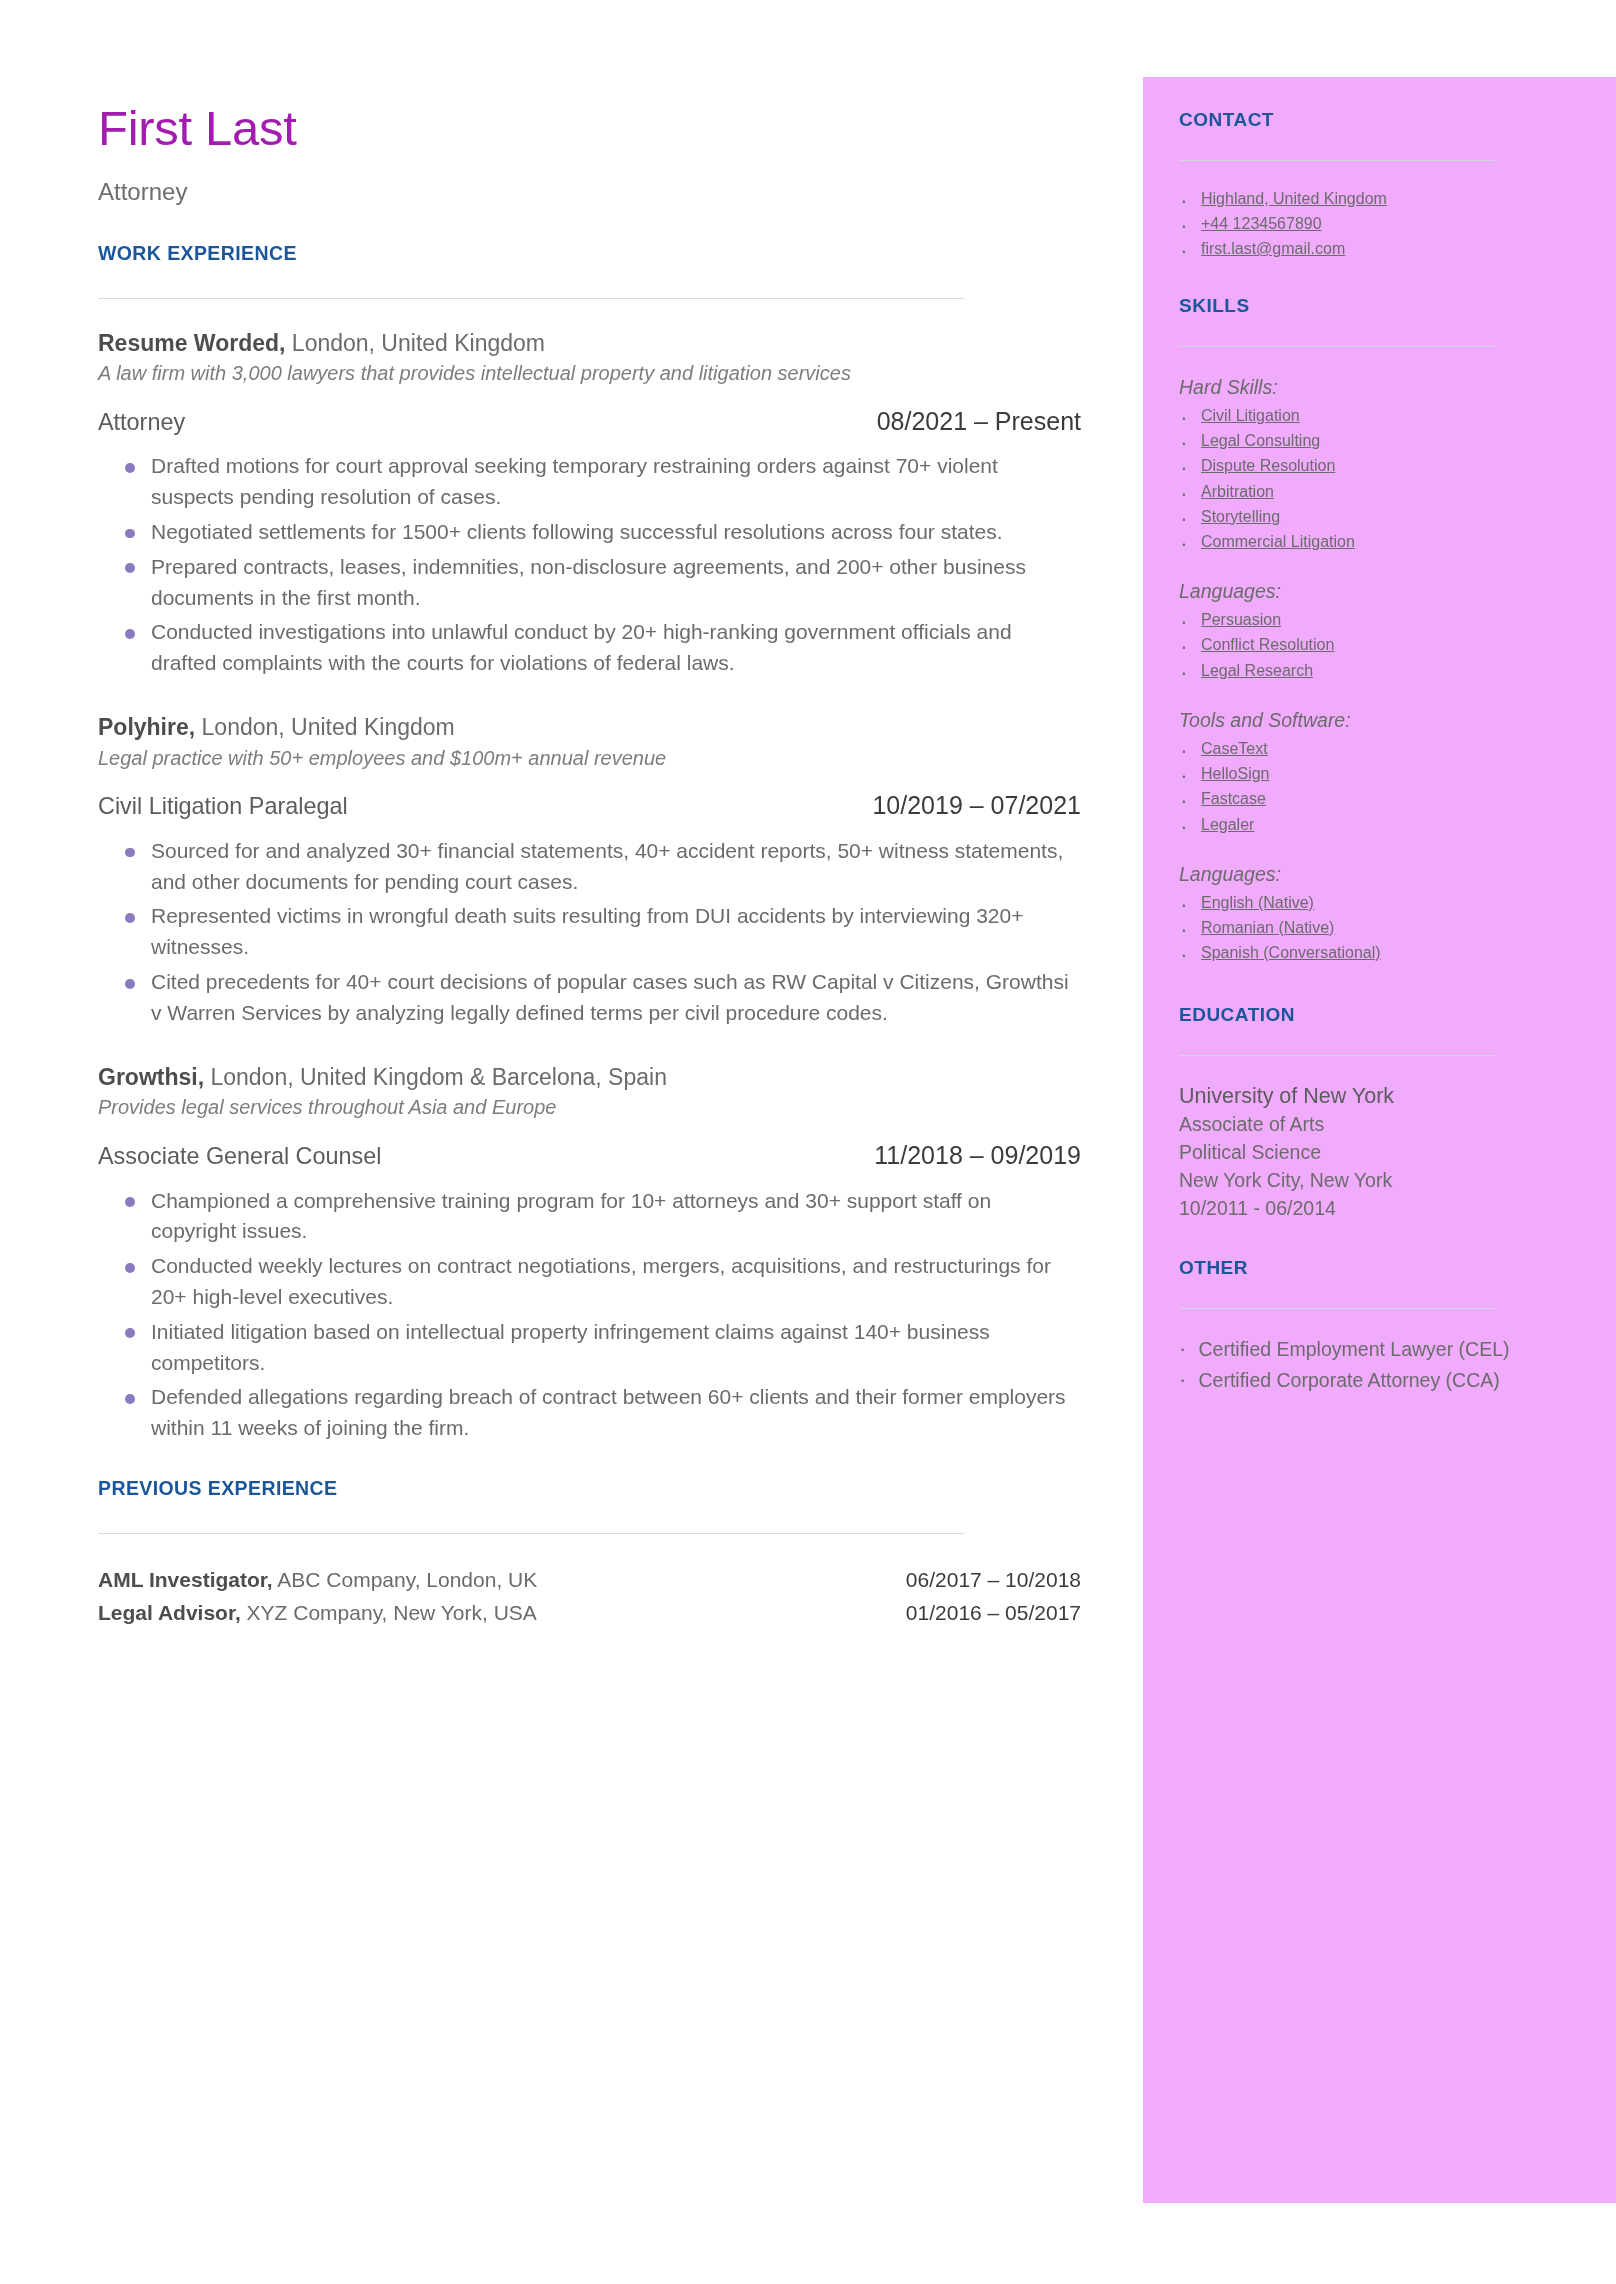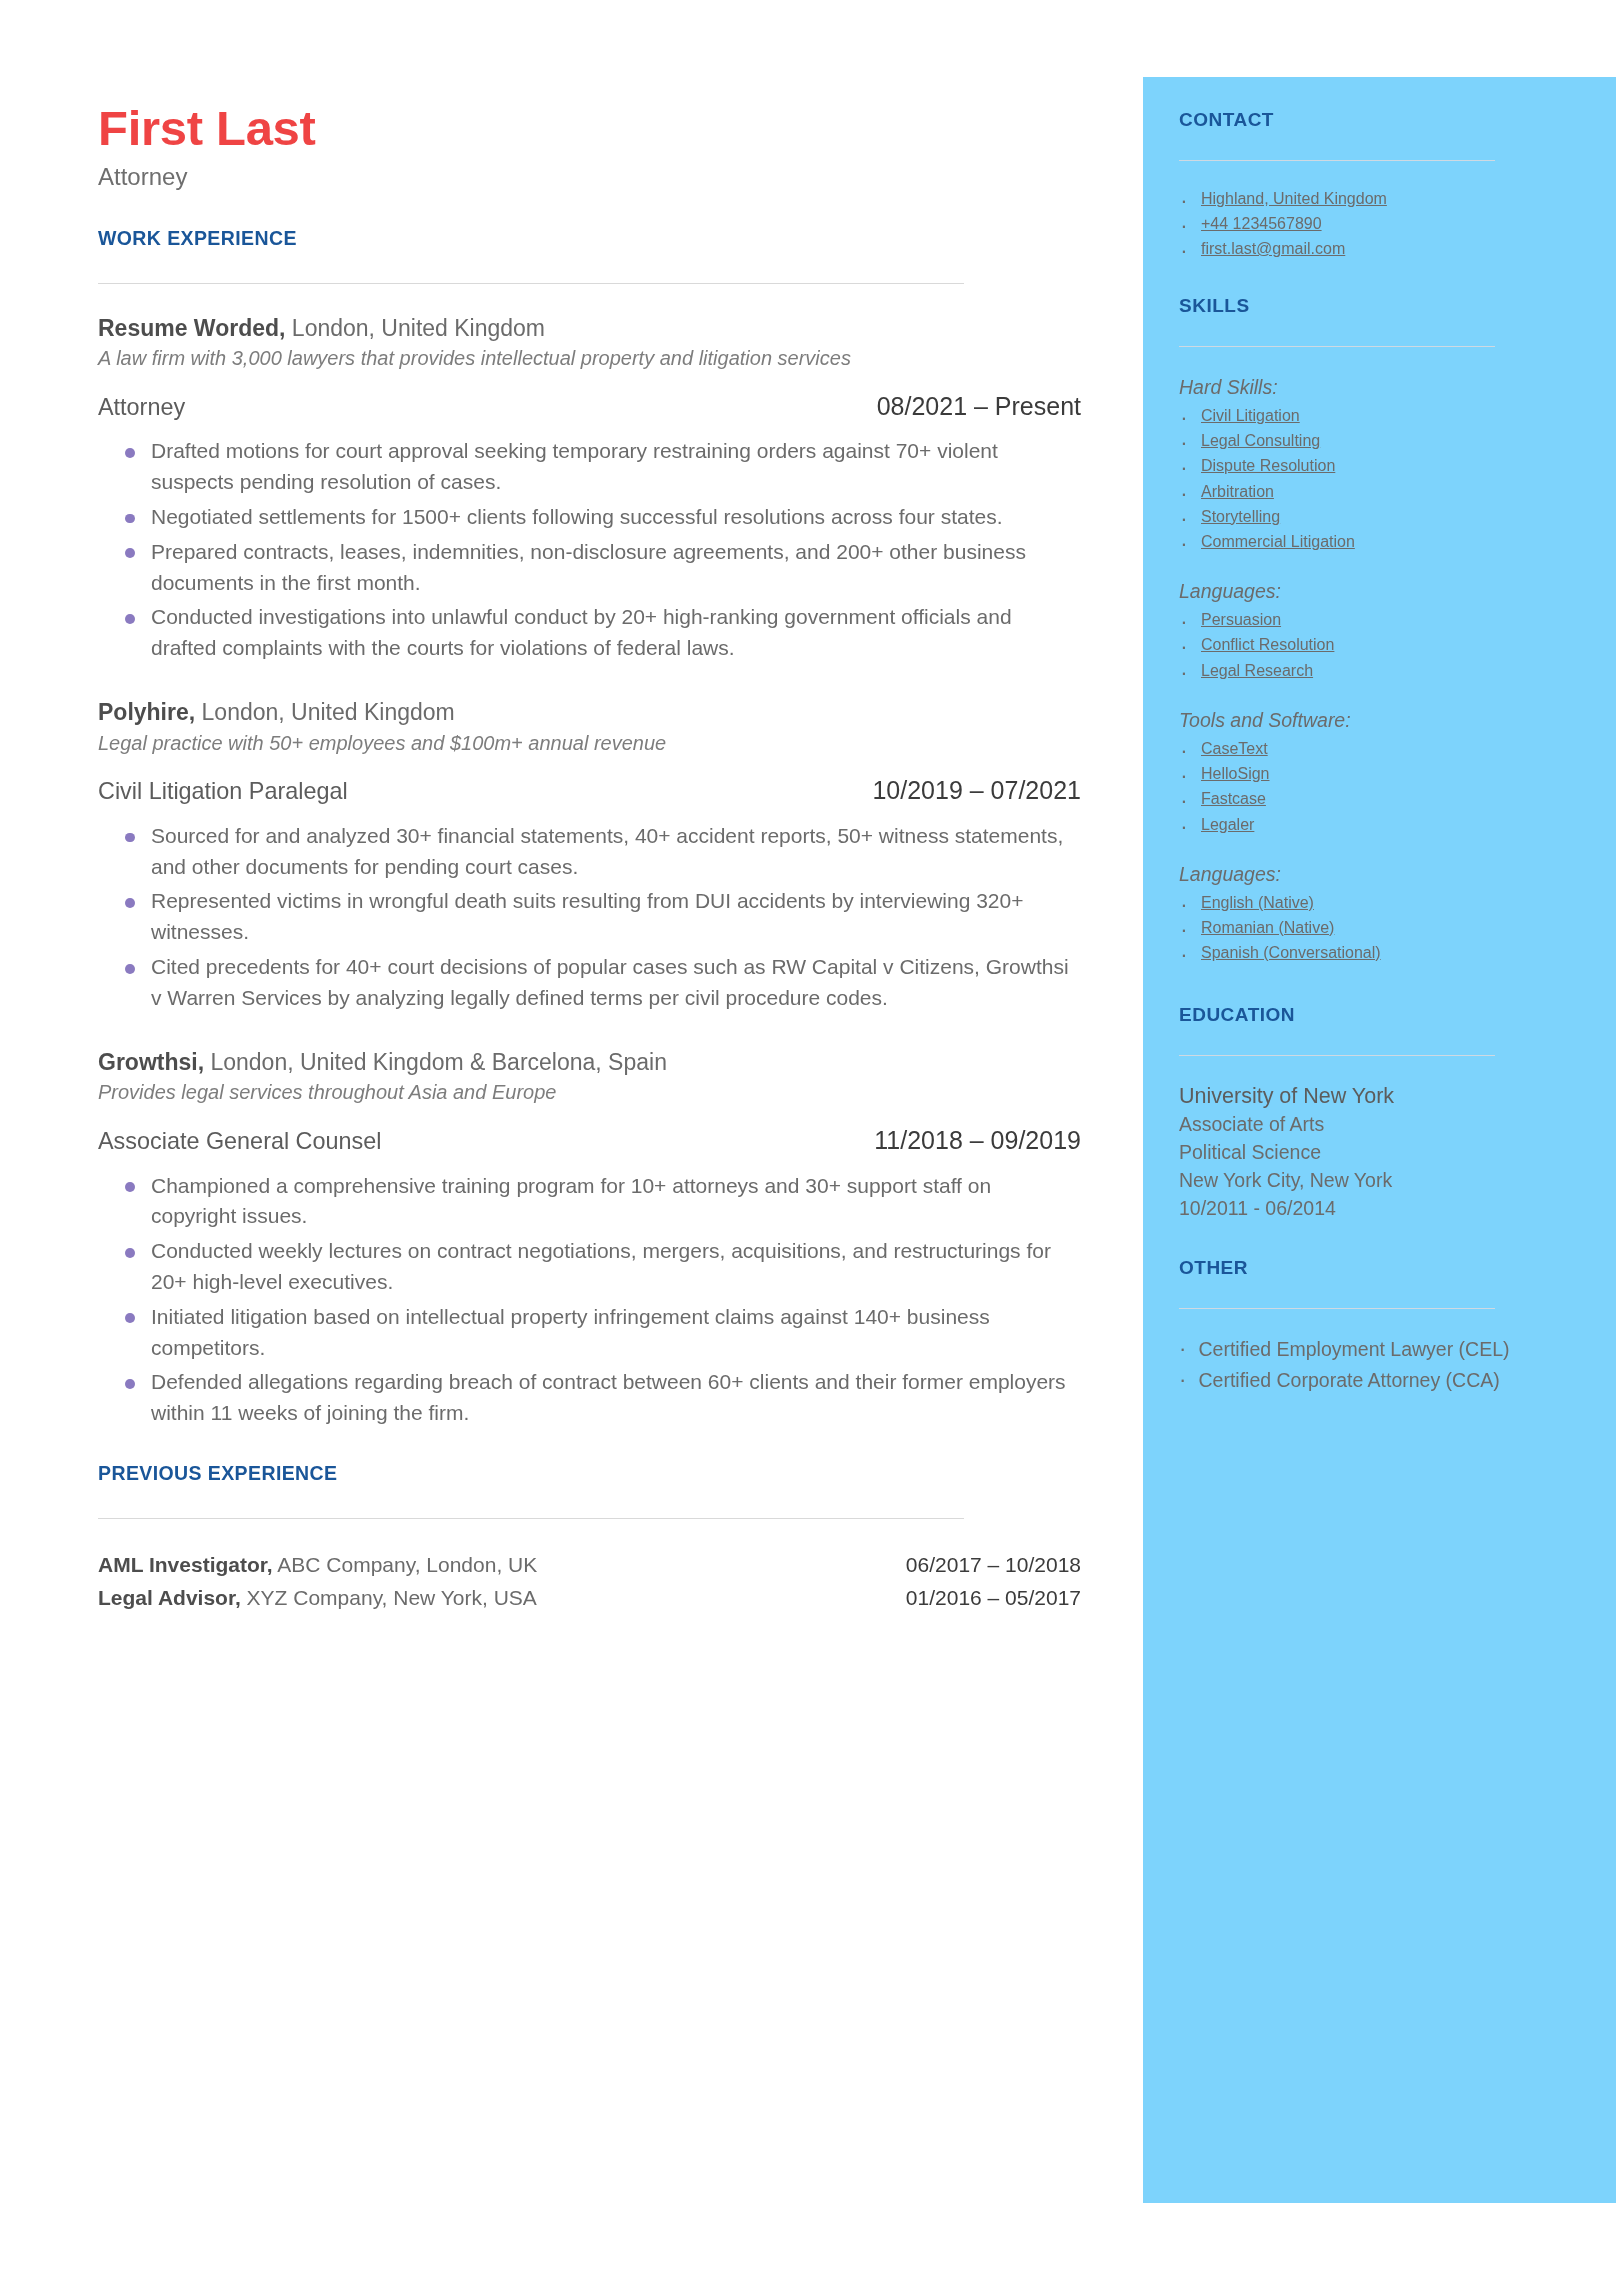--- a/index.html
+++ b/index.html
@@ -24,21 +24,21 @@
     background: #fff;
   }
 
   
   #sidebar {
     position: absolute;
     left: 1143px;
     top: 77px;
     width: 473px;
     height: 2126px;
-    background: #7dd3fc;
+    background: #f0abfc;
     box-sizing: border-box;
     padding: 8px;
   }
   #sidebar-inner {
     position: absolute;
     left: 36px;
     top: 33px;
     width: 365px;
   }
 
@@ -46,25 +46,25 @@
   #main {
     position: absolute;
     left: 98px;
     top: 104px;
     width: 983px;
   }
 
   
   .name {
     font-size: 49px;
-    font-weight: bold;
-    color: #ef4444;
+    font-weight: normal;
+    color: #a21caf;
     letter-spacing: -0.3px;
     line-height: 1.0;
-    margin: 0 0 11px 0;
+    margin: 0 0 26px 0;
   }
   .role {
     font-size: 24px;
     color: #6e6e6e;
     font-weight: normal;
     margin: 0 0 38px 0;
     line-height: 1.1;
   }
 
   

